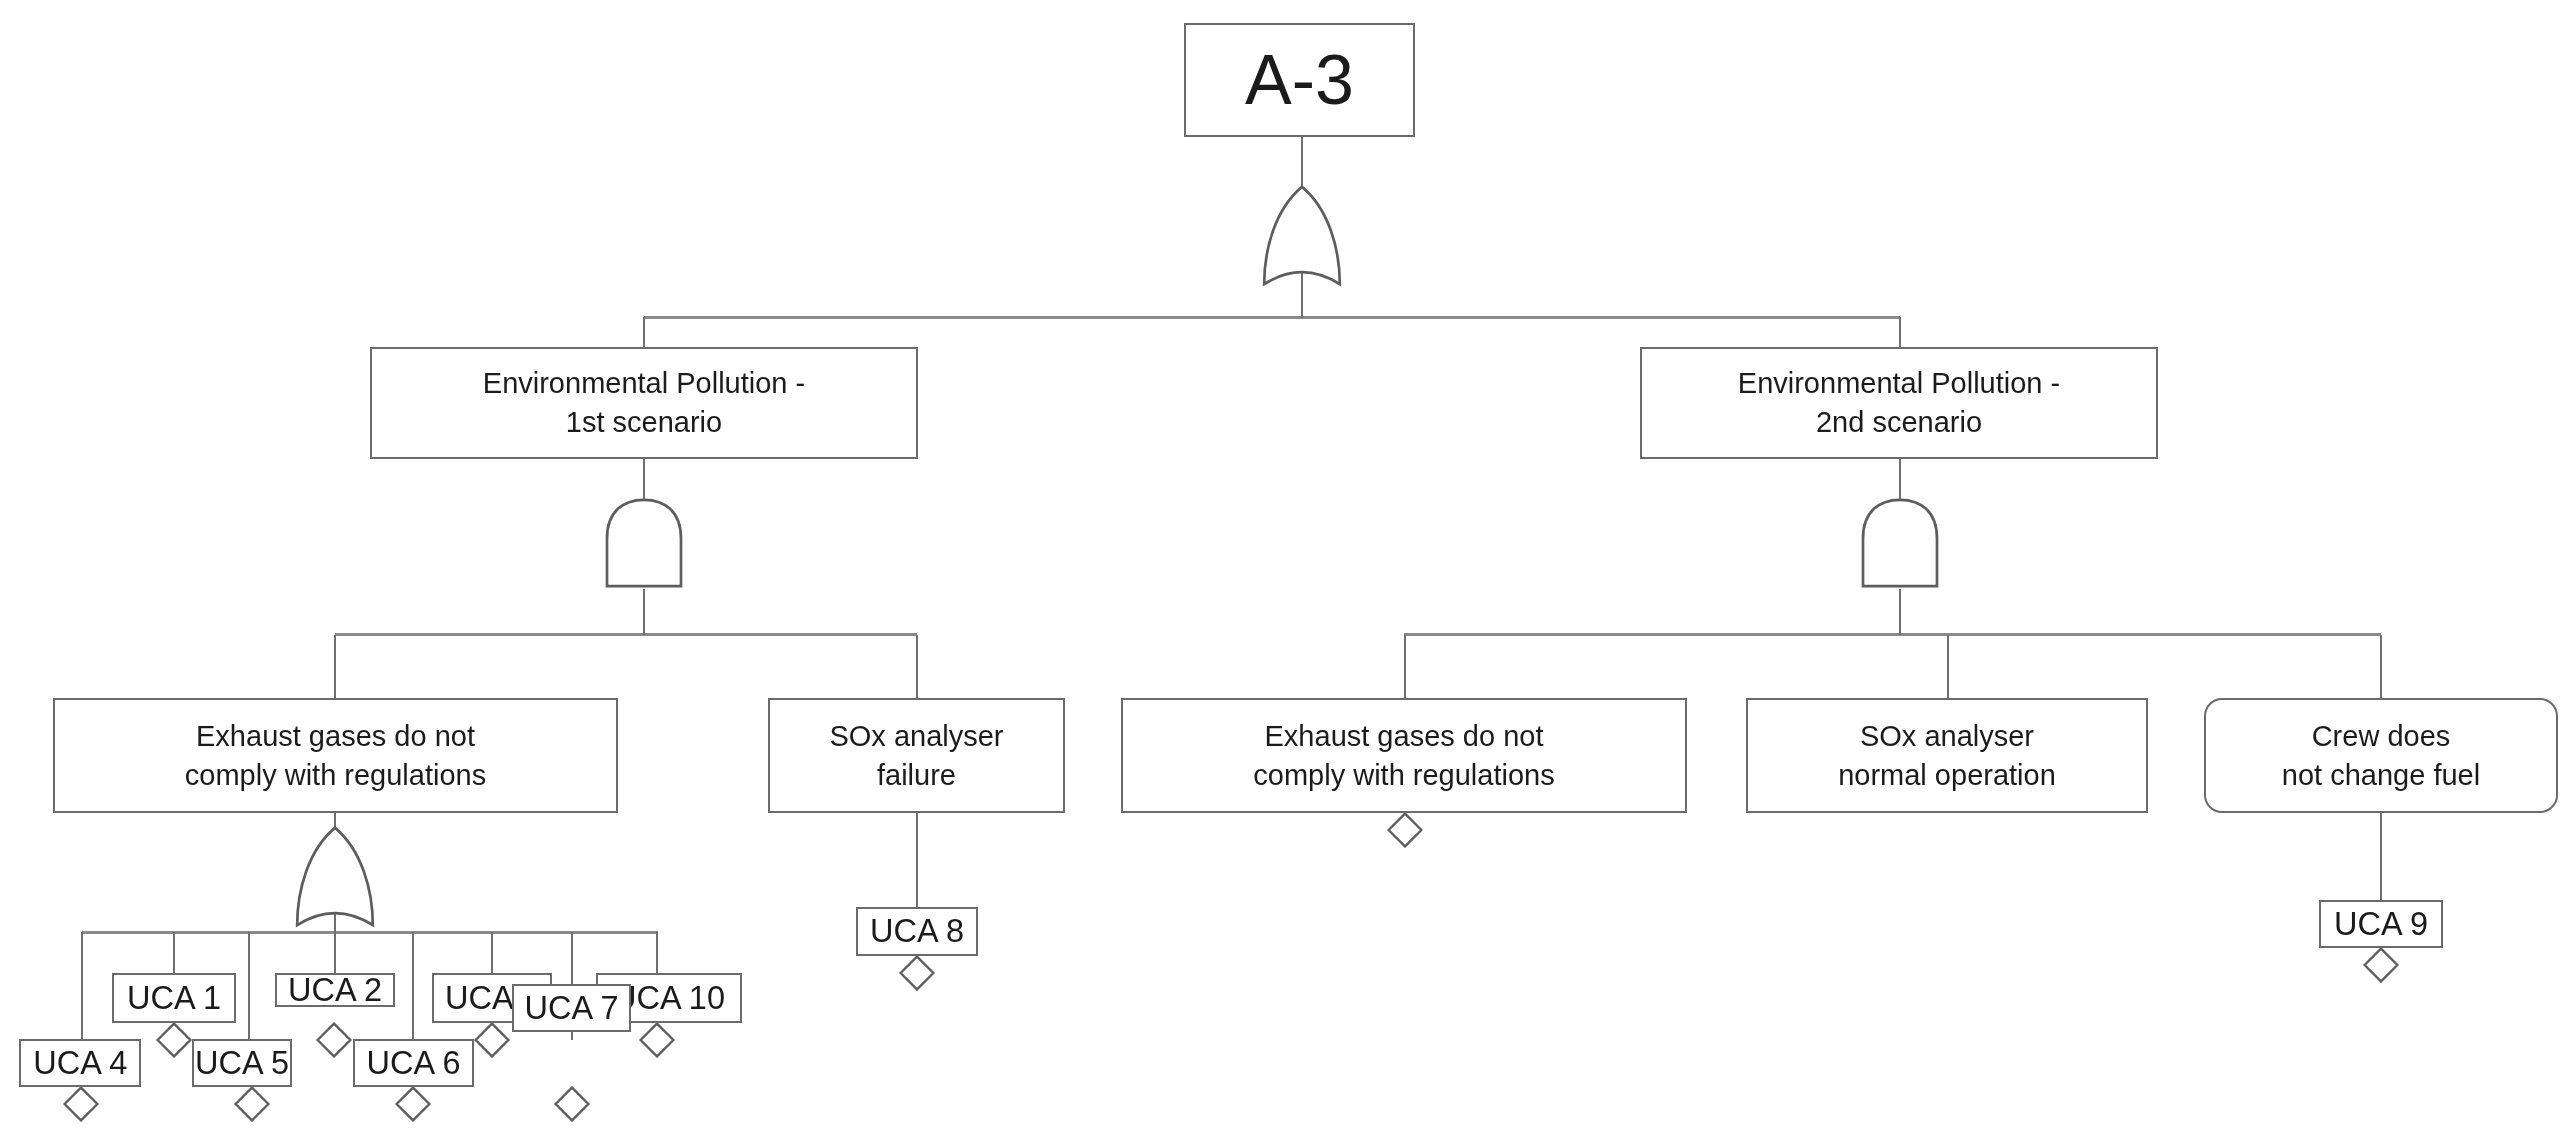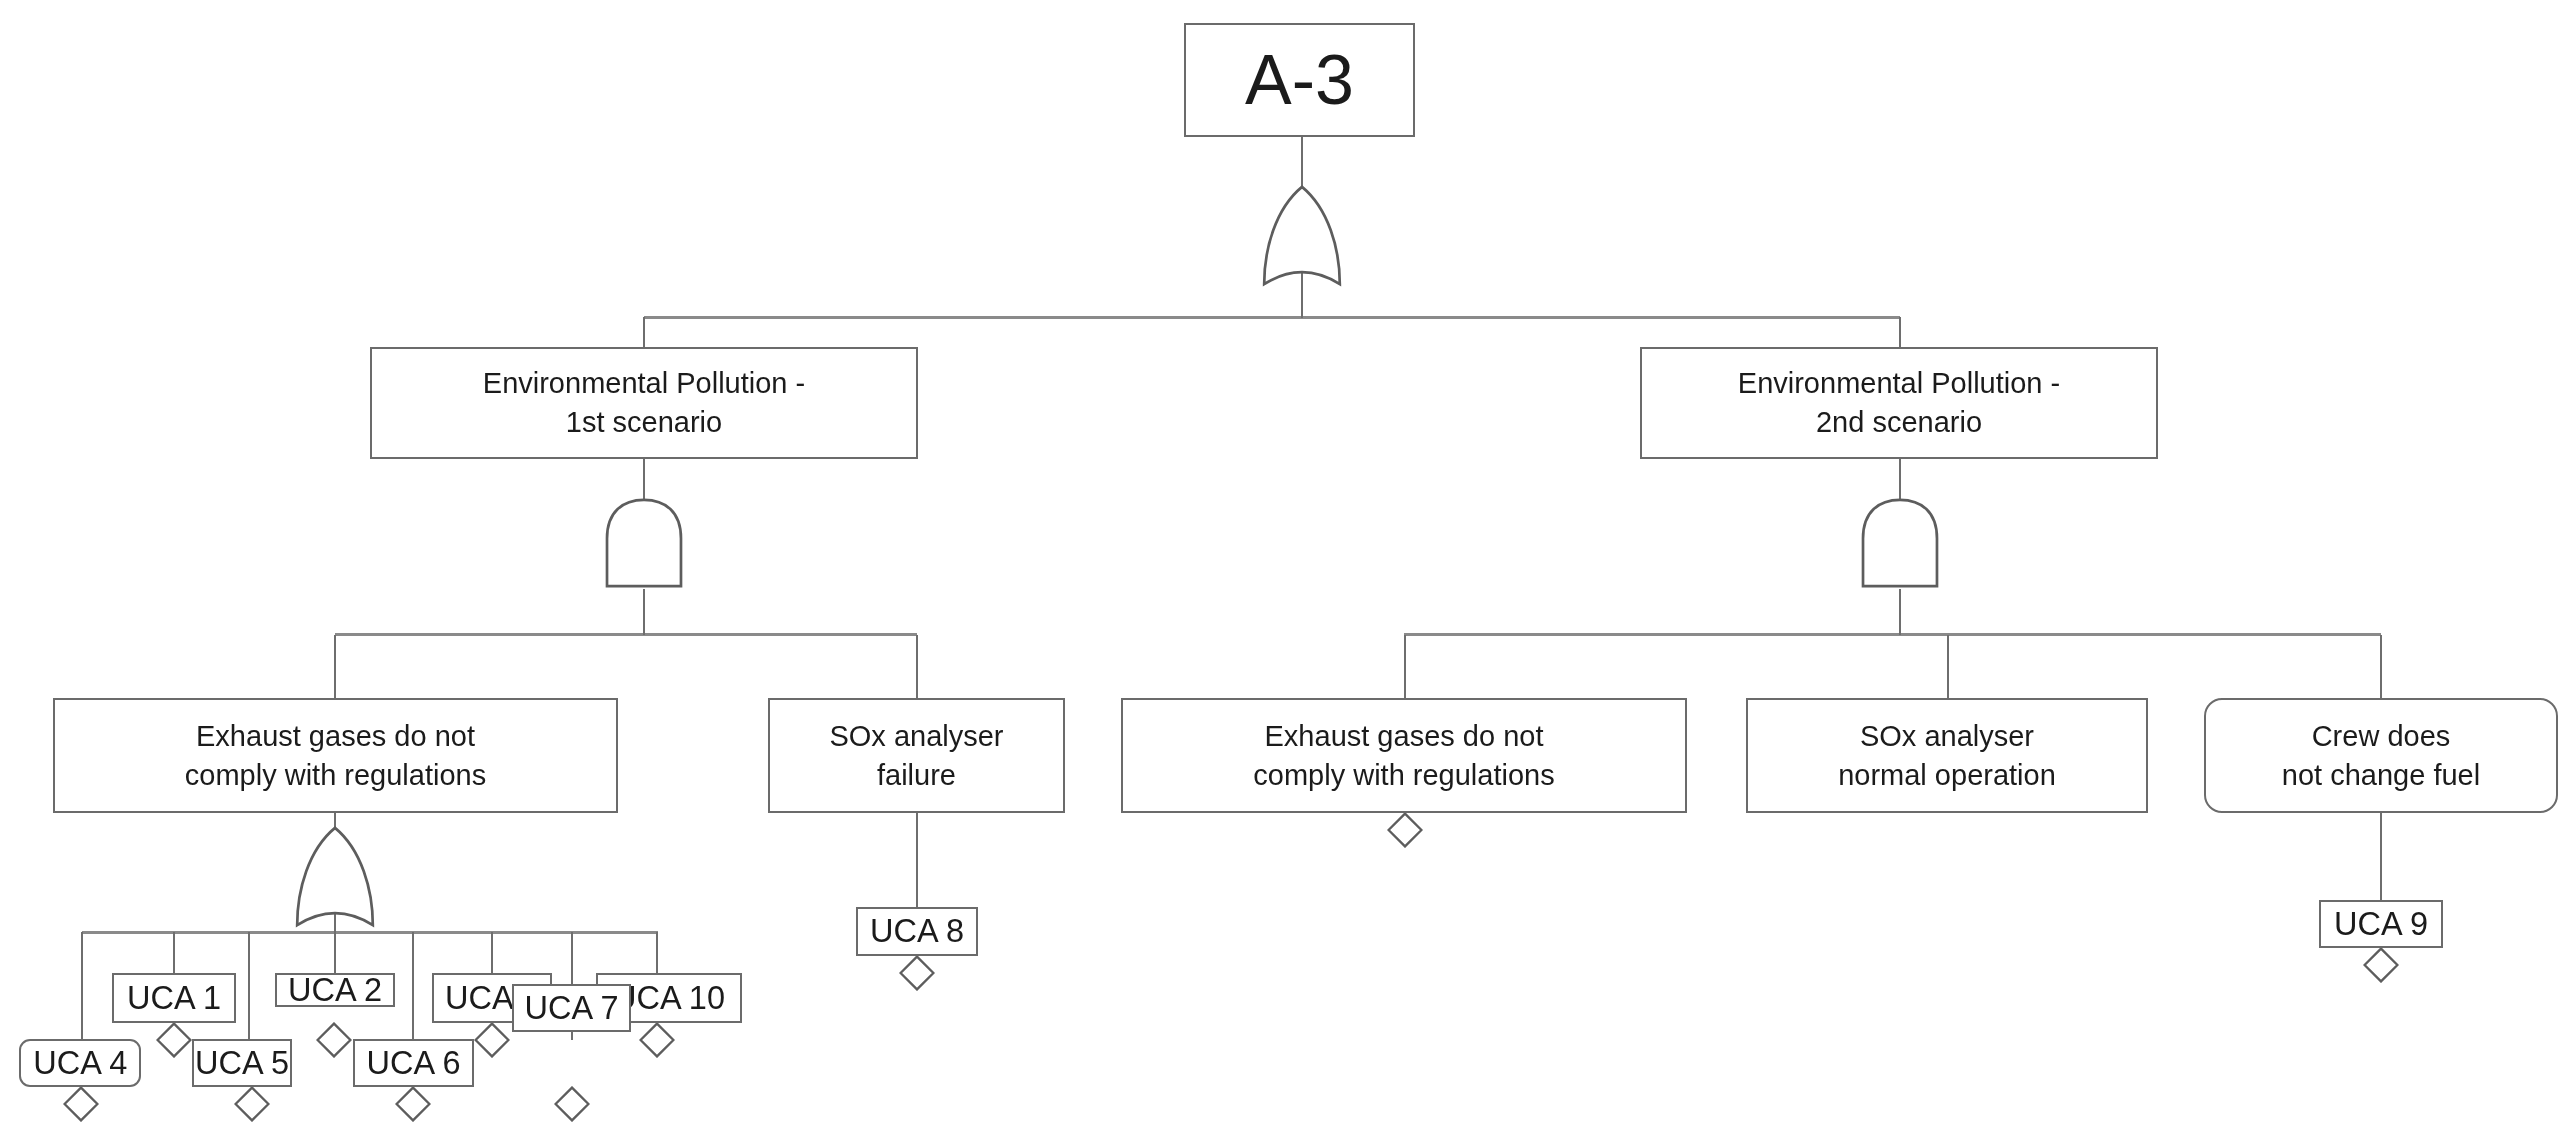--- a/index.html
+++ b/index.html
@@ -114,21 +114,21 @@
   <div class="node uca" style="left:275px;top:973px;width:120px;height:34px;">
     <span>UCA 2</span>
   </div>
   <div class="node uca" style="left:432px;top:973px;width:120px;height:50px;">
     <span>UCA 3</span>
   </div>
   <div class="node uca" style="left:596px;top:973px;width:146px;height:50px;">
     <span>UCA 10</span>
   </div>
 
-  <div class="node uca" style="left:19.3px;top:1039px;width:122px;height:48px;border-radius:11px;">
+  <div class="node uca" style="left:19.3px;top:1039px;width:122px;height:48px;">
     <span>UCA 4</span>
   </div>
   <div class="node uca" style="left:192px;top:1039px;width:100px;height:48px;">
     <span>UCA 5</span>
   </div>
   <div class="node uca" style="left:353px;top:1039px;width:121px;height:48px;">
     <span>UCA 6</span>
   </div>
   <div class="node uca" style="left:512px;top:984px;width:119px;height:48px;">
     <span>UCA 7</span>

